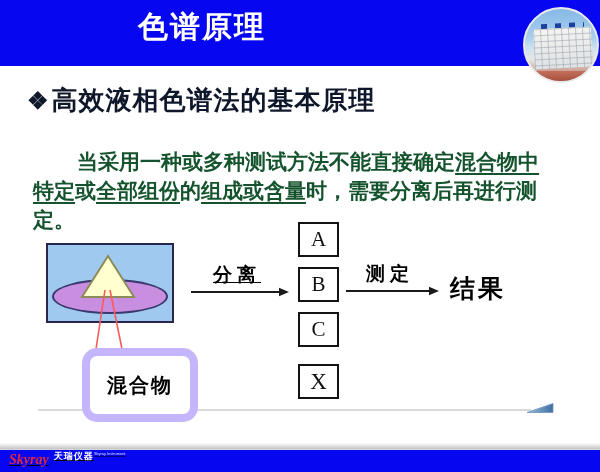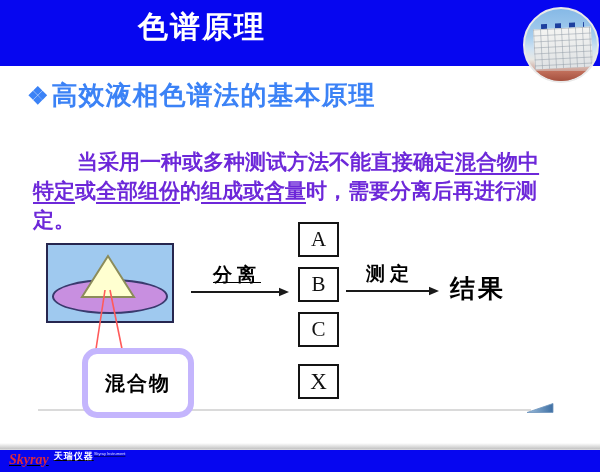--- a/index.html
+++ b/index.html
@@ -31,44 +31,44 @@
     position:absolute;left:22%;top:20%;width:60%;height:7%;
     background:repeating-linear-gradient(90deg,#1d3f9e 0 6px,transparent 6px 14px);
     transform:rotate(-3deg);
   }
   .photo-base{
     position:absolute;left:0;bottom:0;width:100%;height:14%;
     background:linear-gradient(180deg,#c2705c,#a5503e);
   }
   
   .heading{
-    position:absolute;left:27px;top:77px;font-size:26px;line-height:37px;
-    font-weight:bold;color:#3b82f6;letter-spacing:1px;white-space:nowrap;
+    position:absolute;left:27px;top:77px;font-size:26px;line-height:46px;
+    font-weight:bold;color:#0f172a;letter-spacing:1px;white-space:nowrap;
   }
   .heading .bullet{font-size:24px;margin-right:2px;}
   
   .para{
     position:absolute;left:33px;top:126px;width:560px;
-    font-size:21px;line-height:29px;font-weight:600;color:#6d28d9;
+    font-size:21px;line-height:29px;font-weight:600;color:#14532d;
     text-indent:2.1em;white-space:nowrap;
   }
   .para .u{text-decoration:underline;text-underline-offset:4px;text-decoration-thickness:2px;}
   
   .mix-rect{
     position:absolute;left:46px;top:243px;width:124px;height:76px;
     background:#9fc9ef;border:2px solid #26264f;z-index:1;
   }
   .mix-ellipse{
     position:absolute;left:52px;top:279px;width:116px;height:35px;border-radius:50%;
     background:#c88fe0;border:2px solid #3a3a6e;box-sizing:border-box;z-index:2;
   }
   .svg-layer{position:absolute;left:0;top:0;width:600px;height:472px;z-index:3;pointer-events:none;}
   .callout-box{
     position:absolute;left:82px;top:348px;width:100px;height:58px;
-    border:6px solid #c4b5fd;border-radius:15px;background:#ffffff;
+    border:8px solid #c4b5fd;border-radius:15px;background:#ffffff;
     display:flex;align-items:center;justify-content:center;z-index:4;
   }
   .callout-box span{font-size:20px;font-weight:600;color:#000;letter-spacing:2px;}
   .arrow-label{
     position:absolute;font-size:19px;font-weight:600;color:#000;letter-spacing:5px;z-index:4;white-space:nowrap;
   }
   .lbl-sep{left:213px;top:262px;text-decoration:underline;}
   .lbl-meas{left:366px;top:261px;}
   .result-label{
     position:absolute;left:450px;top:272px;font-size:25px;font-weight:bold;color:#000;

